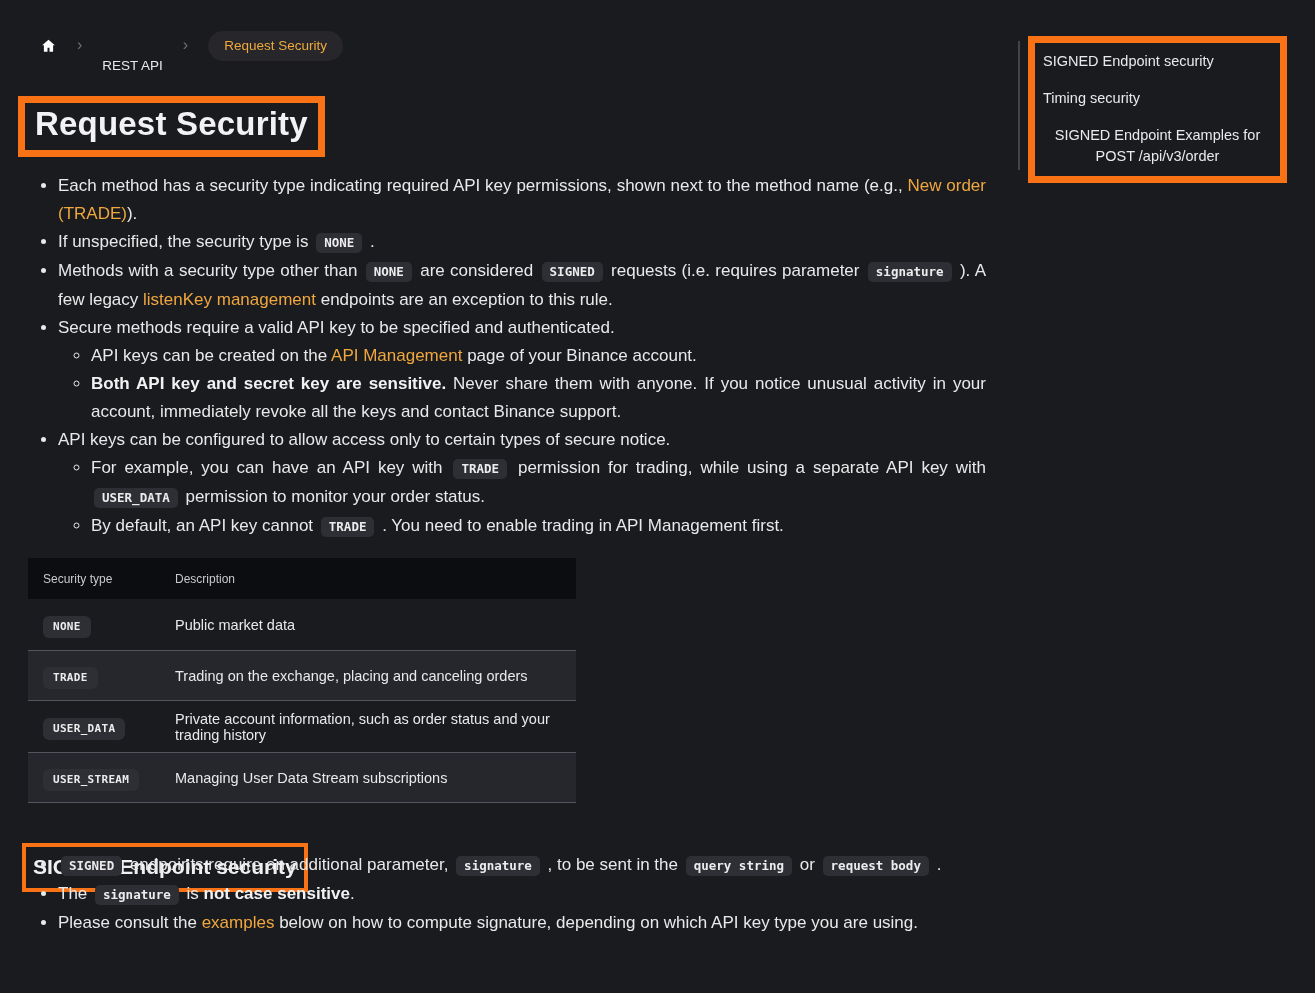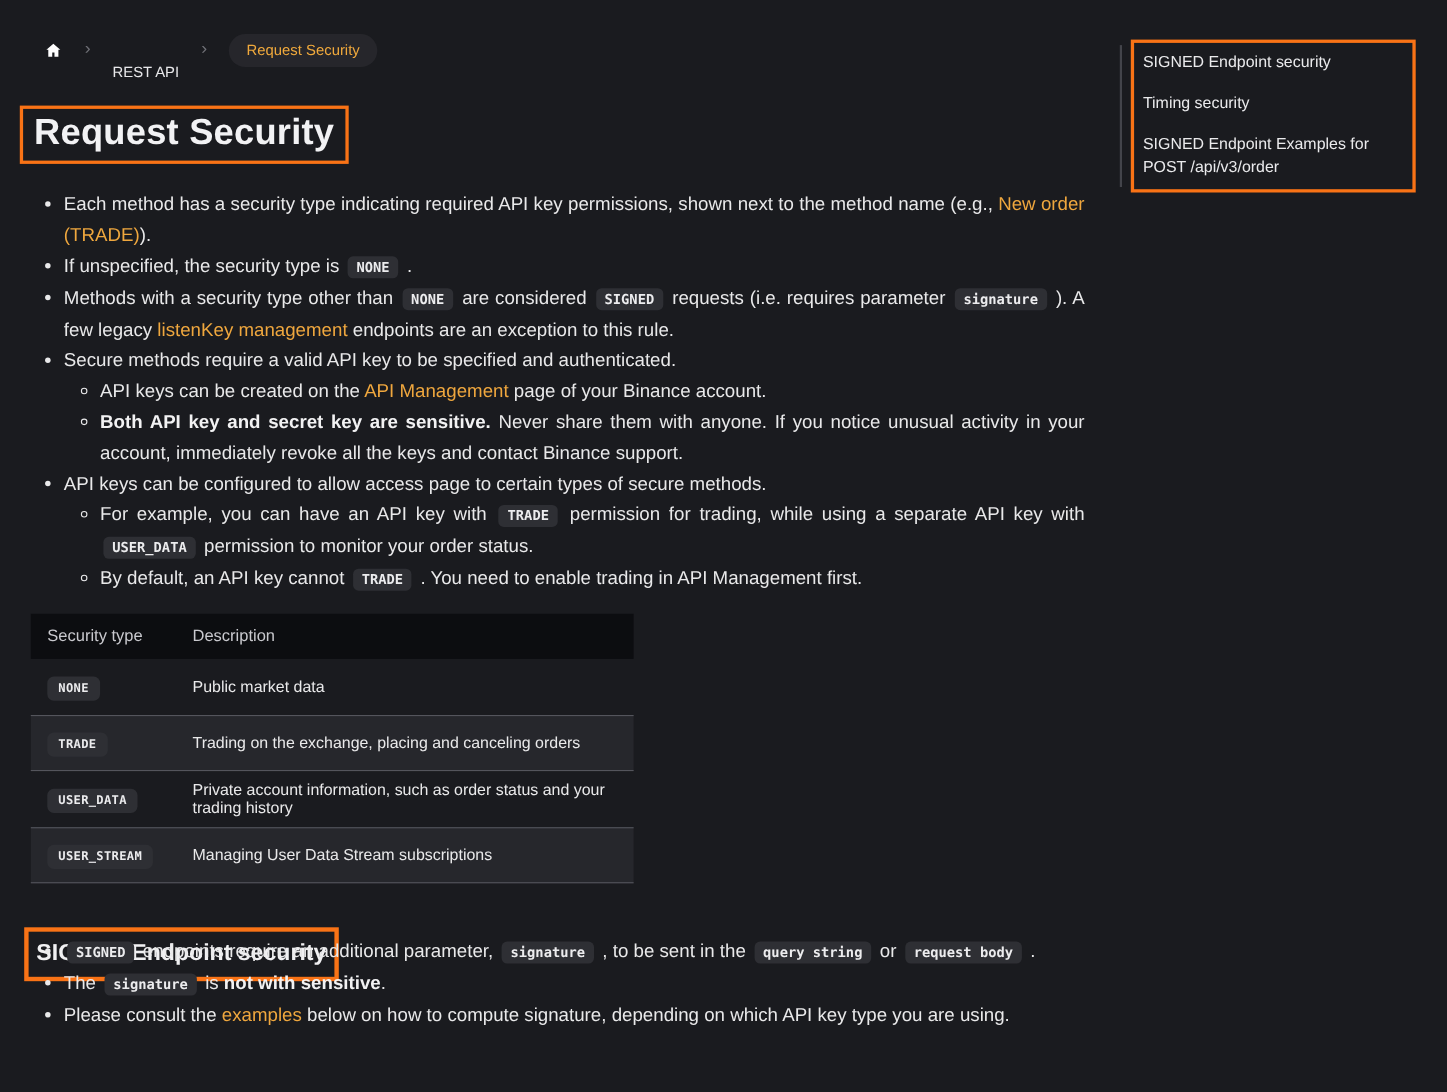--- a/index.html
+++ b/index.html
@@ -22,21 +22,21 @@
   }
   .bc-home { display: inline-flex; align-items: center; cursor: pointer; }
   .bc-sep { color: #6f7076; font-size: 16px; line-height: 1; transform: translateY(-1px); }
   .bc-item { color: #e8e8ea; cursor: pointer; margin-top: 40px; }
   .bc-current {
     background: #26262b; color: #f0a93c;
     padding: 7px 16px 8px; border-radius: 16px; cursor: pointer;
   }
 
   
-  .anno { border: 3px solid #f97316; }
+  .anno { border: 7px solid #f97316; }
 
   
   .h1-box { position: absolute; top: 96px; left: 18px; }
   .h1-box h1 {
     margin: 0; padding: 2px 10px 7px;
     font-size: 33px; font-weight: 700; color: #f2f2f4;
     letter-spacing: 0.2px; white-space: nowrap;
   }
   .h2-box { position: absolute; top: 843px; left: 22px; border-width: 4px; }
   .h2-box h2 {
@@ -64,21 +64,21 @@
     font-size: 12.5px; font-weight: 600;
     background: #2e2f34; color: #ececee;
     padding: 2px 8px 3px; border-radius: 5px;
     margin: 0 3px; white-space: nowrap;
   }
 
   
   .sec-table { position: absolute; top: 558px; left: 28px; width: 548px; font-size: 14.5px; }
   .t-head {
     display: flex; align-items: center; height: 41px;
-    background: #0c0d10; color: #c9c9ce; font-size: 15px;
+    background: #0c0d10; color: #c9c9ce; font-size: 12px;
   }
   .t-row { display: flex; align-items: center; height: 51px; }
   .t-row.alt {
     background: #26272c;
     border-top: 1px solid #54555c; border-bottom: 1px solid #54555c;
   }
   .t-c1 { width: 125px; padding-left: 15px; flex: none; }
   .t-c2 { flex: 1; padding-right: 8px; margin-left: 22px; }
   code.badge {
     font-family: "DejaVu Sans Mono", monospace;
@@ -91,21 +91,21 @@
   .toc-line {
     position: absolute; left: 1018px; top: 41px;
     width: 2px; height: 129px; background: #43444a;
   }
   .toc-box { position: absolute; left: 1028px; top: 36px; width: 259px; }
   .toc { display: block; padding: 8px 8px 9px 8px; }
   .toc-item {
     display: block; font-size: 14.5px; line-height: 21px;
     color: #eaeaec; margin-bottom: 16px; cursor: pointer;
   }
-  .toc-item:last-child { margin-bottom: 0; }
+  .toc-item:last-child { margin-bottom: 0; text-align: center; }
 </style>
 </head>
 <body>
 
 <div class="page">
 
   <nav class="breadcrumb">
     <span class="bc-home">
       <svg width="17" height="16" viewBox="0 0 24 24">
           <path fill="#ffffff" d="M12 2.5 2.5 11h2.6v9.5h5.4v-6h3v6h5.4V11h2.6z"></path>
@@ -124,21 +124,21 @@
   <ul class="bullets intro">
     <li><span>Each method has a security type indicating required API key permissions, shown next to the method name (e.g., <a class="link">New order (TRADE)</a>).</span></li>
     <li><span>If unspecified, the security type is <code class="pill">NONE</code> .</span></li>
     <li><span>Methods with a security type other than <code class="pill">NONE</code> are considered <code class="pill">SIGNED</code> requests (i.e. requires parameter <code class="pill">signature</code> ). A few legacy <a class="link">listenKey management</a> endpoints are an exception to this rule.</span></li>
     <li><span>Secure methods require a valid API key to be specified and authenticated.</span>
       <ul class="sub">
         <li><span>API keys can be created on the <a class="link">API Management</a> page of your Binance account.</span></li>
         <li><span><strong>Both API key and secret key are sensitive.</strong> Never share them with anyone. If you notice unusual activity in your account, immediately revoke all the keys and contact Binance support.</span></li>
       </ul>
     </li>
-    <li><span>API keys can be configured to allow access page to certain types of secure methods.</span>
+    <li><span>API keys can be configured to allow access only to certain types of secure notice.</span>
       <ul class="sub">
         <li><span>For example, you can have an API key with <code class="pill">TRADE</code> permission for trading, while using a separate API key with <code class="pill">USER_DATA</code> permission to monitor your order status.</span></li>
         <li><span>By default, an API key cannot <code class="pill">TRADE</code> . You need to enable trading in API Management first.</span></li>
       </ul>
     </li>
   </ul>
 
   <div class="sec-table">
     <div class="t-head">
       <div class="t-c1">Security type</div>
@@ -161,21 +161,21 @@
       <div class="t-c2">Managing User Data Stream subscriptions</div>
     </div>
   </div>
 
   <div class="h2-box anno">
     <h2>SIGNED Endpoint security</h2>
   </div>
 
   <ul class="bullets signed">
     <li><span><code class="pill">SIGNED</code> endpoints require an additional parameter, <code class="pill">signature</code> , to be sent in the <code class="pill">query string</code> or <code class="pill">request body</code> .</span></li>
-    <li><span>The <code class="pill">signature</code> is <strong>not with sensitive</strong>.</span></li>
+    <li><span>The <code class="pill">signature</code> is <strong>not case sensitive</strong>.</span></li>
     <li><span>Please consult the <a class="link">examples</a> below on how to compute signature, depending on which API key type you are using.</span></li>
   </ul>
 
   <div class="toc-line"></div>
   <div class="toc-box anno">
     <nav class="toc">
       <a class="toc-item">SIGNED Endpoint security</a>
       <a class="toc-item">Timing security</a>
       <a class="toc-item">SIGNED Endpoint Examples for POST /api/v3/order</a>
     </nav>

